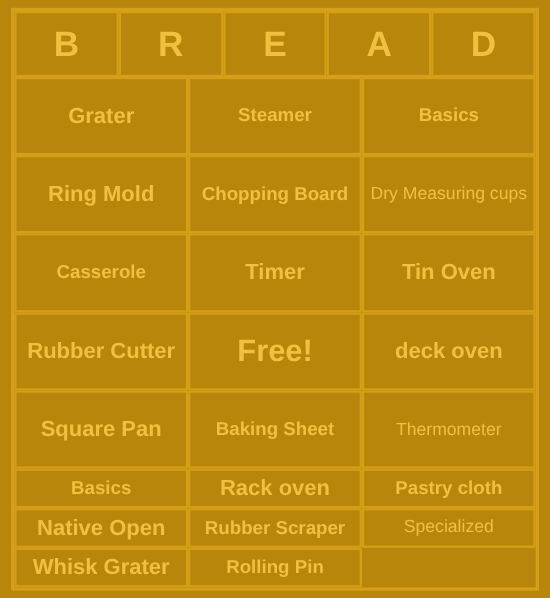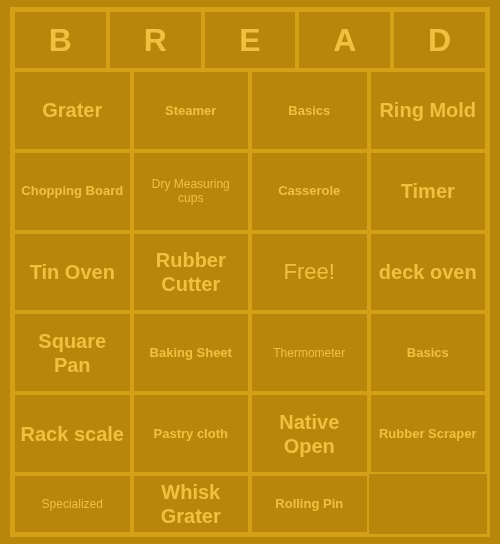--- a/index.html
+++ b/index.html
@@ -31,49 +31,49 @@
       justify-content: center;
       align-items: center;
       border: 2px solid #d4a017;
       font-size: 32px;
       font-weight: bold;
       color: #f0c040;
       background: #b8860b;
     }
     .grid {
       display: grid;
-      grid-template-columns: repeat(4, 1fr);
+      grid-template-columns: repeat(3, 1fr);
       grid-template-rows: repeat(5, 1fr);
       flex: 1;
     }
     .cell {
       border: 2px solid #d4a017;
       display: flex;
       justify-content: center;
       align-items: center;
       text-align: center;
       padding: 4px;
       color: #f0c040;
       background: #b8860b;
       line-height: 1.2;
     }
     .cell.large-text {
       font-size: 20px;
       font-weight: bold;
     }
     .cell.medium-text {
-      font-size: 13px;
+      font-size: 17px;
       font-weight: bold;
     }
     .cell.small-text {
-      font-size: 12px;
+      font-size: 16px;
     }
     .cell.free {
-      font-size: 22px;
-      font-weight: normal;
+      font-size: 28px;
+      font-weight: bold;
       color: #f0c040;
       text-align: right;
     }
   </style>
 </head>
 <body>
 
 <div class="bingo-card">
   <div class="header-row">
     <div class="header-cell">B</div>
@@ -92,21 +92,21 @@
       <div class="cell medium-text">Casserole</div>
       <div class="cell large-text">Timer</div>
       <div class="cell large-text">Tin Oven</div>
       <div class="cell large-text">Rubber Cutter</div>
       <div class="cell free">Free!</div>
       <div class="cell large-text">deck oven</div>
       <div class="cell large-text">Square Pan</div>
       <div class="cell medium-text">Baking Sheet</div>
       <div class="cell small-text">Thermometer</div>
       <div class="cell medium-text">Basics</div>
-      <div class="cell large-text">Rack scale</div>
+      <div class="cell large-text">Rack oven</div>
       <div class="cell medium-text">Pastry cloth</div>
       <div class="cell large-text">Native Open</div>
       <div class="cell medium-text">Rubber Scraper</div>
       <div class="cell small-text">Specialized</div>
       <div class="cell large-text">Whisk Grater</div>
       <div class="cell medium-text">Rolling Pin</div>
     </div>
 </div>
 
 </body></html>

